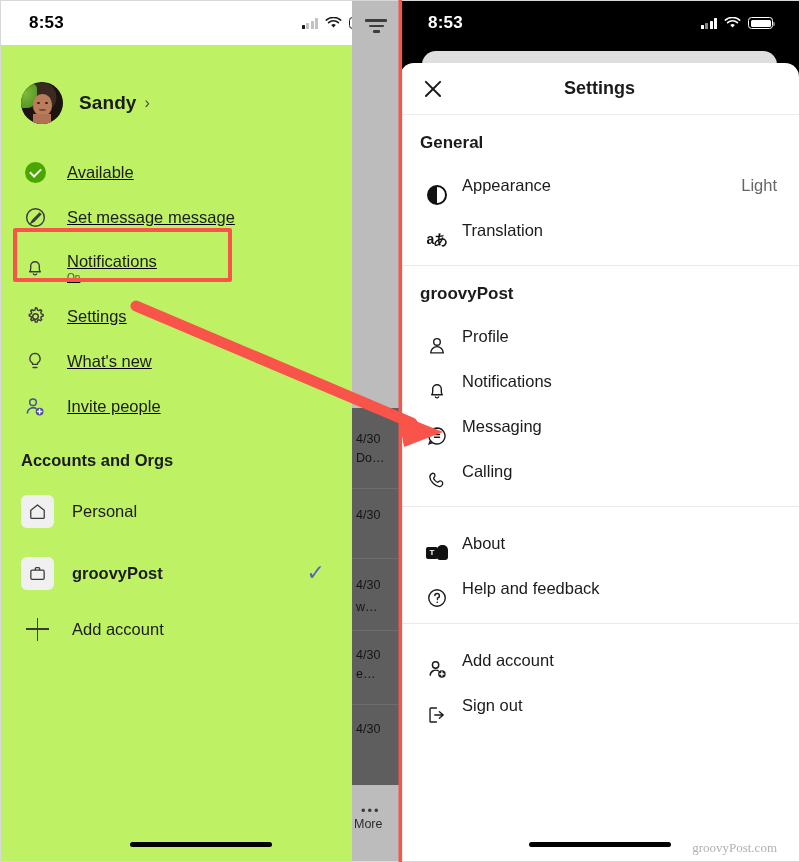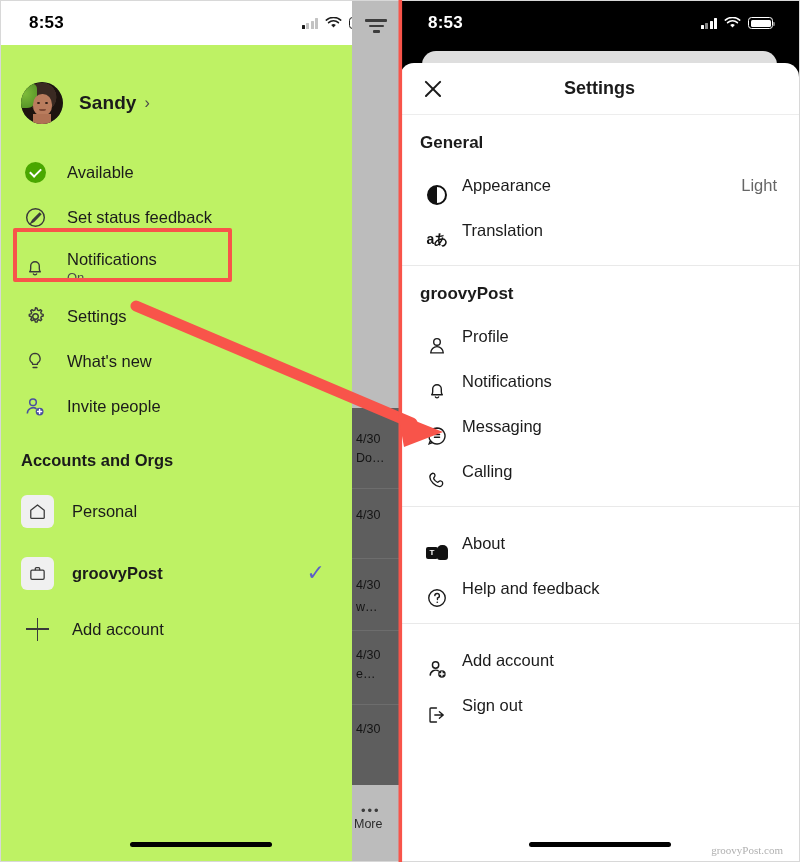--- a/index.html
+++ b/index.html
@@ -57,22 +57,22 @@
   .avatar .mouth { position:absolute; left:6px; top:15px; width:7px; height:2px;
     border-radius:0 0 6px 6px; background:#7d4834; }
   .avatar .neck { position:absolute; left:12px; top:32px; width:18px; height:12px; background:#b07254; }
   .profile-name { font-size: 19px; font-weight: bold; color:#1b1b1b; letter-spacing:.1px; }
   .chev-r { font-size: 16px; color:#4a4a4a; margin-left: 8px; }
 
   .menu { padding-top: 18px; }
   .menu-row { display:flex; align-items:center; min-height: 45px; padding: 0 0 0 20px; gap: 18px; }
   .menu-ico { width: 28px; height: 28px; flex:none; display:flex; align-items:center; justify-content:center; }
   .menu-lbl { font-size: 16.5px; color:#1b1b1b; }
-  .menu-sub { font-size: 13px; color:#4a4a4a; margin-top: 1px; }
-  .menu-txt { display:flex; flex-direction:column; justify-content:center; }
+  .menu-sub { font-size: 10px; color:#4a4a4a; margin-top: 1px; }
+  .menu-txt { display:flex; flex-direction:column; justify-content:center;text-decoration:underline; }
 
   .avail-dot { width: 21px; height: 21px; border-radius:50%; background:#49a700;
     display:flex; align-items:center; justify-content:center; }
   .avail-dot:after { content:""; width:9px; height:5px; border-left:2.2px solid #fff;
     border-bottom:2.2px solid #fff; transform: rotate(-45deg); margin-top:-2px; }
 
   .sec-head { font-size: 16.5px; font-weight: bold; color:#1b1b1b; padding: 22px 0 10px 20px; }
   .acct-row { display:flex; align-items:center; min-height: 62px; padding-left: 20px; gap: 18px; position:relative; }
   .acct-ico { width: 33px; height: 33px; border-radius:6px; background:#f0f0f0;
     display:flex; align-items:center; justify-content:center; flex:none; }
@@ -138,21 +138,21 @@
   .ico-bars i:nth-child(2){ height:17px; }
   .ico-bars i:nth-child(3){ height:9px; width:4px; }
   .ico-trans { font-size: 14px; font-weight: bold; color:#111; letter-spacing:-.5px; }
   .ico-teams { display:flex; align-items:center; }
   .teams-sq { width:12px; height:12px; background:#111; border-radius:2px; position:relative;
     display:flex; align-items:center; justify-content:center; }
   .teams-sq span { color:#fff; font-size:8px; font-weight:bold; line-height:1; }
   .teams-pp { width:11px; height:15px; background:#111; border-radius: 5px 5px 3px 3px; margin-left:-1px; }
   .teams-dot { width:4px; height:4px; background:#111; border-radius:50%; position:absolute; top:-3px; right:1px; }
 
-  .watermark { position:absolute; right: 16px; bottom: 5px; font-size: 11px; color:#b0b0b0;
+  .watermark { position:absolute; right: 22px; bottom: 5px; font-size: 13px; color:#b0b0b0;
     font-family:"Liberation Serif", serif; }
 
   
   .anno { position:absolute; left:0; top:0; width:800px; height:862px; pointer-events:none; }
   .hl-box { position:absolute; left: 13px; top: 228px; width: 219px; height: 54px;
     border: 4px solid #f8544a; border-radius: 2px; }
 </style>
 </head>
 <body>
 
@@ -211,21 +211,21 @@
         </div>
 
         <div class="menu-row">
           <div class="menu-ico">
             <svg width="23" height="23" viewBox="0 0 24 24" fill="none" stroke="#3a3a3a" stroke-width="1.5">
               <circle cx="12" cy="12" r="9.2"></circle>
                 <path d="M16.3 7.6 L9.1 14.9 l-1.6 2.6 2.7-1.5 7.2-7.3 z"></path>
             </svg>
           </div>
           <div class="menu-txt">
-              <div class="menu-lbl">Set status feedback</div>
+              <div class="menu-lbl">Set message message</div>
             </div>
         </div>
 
         <div class="menu-row" style="min-height:54px">
           <div class="menu-ico">
             <svg width="22" height="23" viewBox="0 0 24 24" fill="none" stroke="#3a3a3a" stroke-width="1.5" stroke-linejoin="round">
               <path d="M6.2 16.6 c1-1 1.1-2 1.1-3.6 V10.4 a4.7 4.7 0 0 1 9.4 0 v2.6 c0 1.6 .1 2.6 1.1 3.6 z"></path>
               <path d="M10 18.6 a2.1 2.1 0 0 0 4 0"></path>
             </svg>
           </div>

